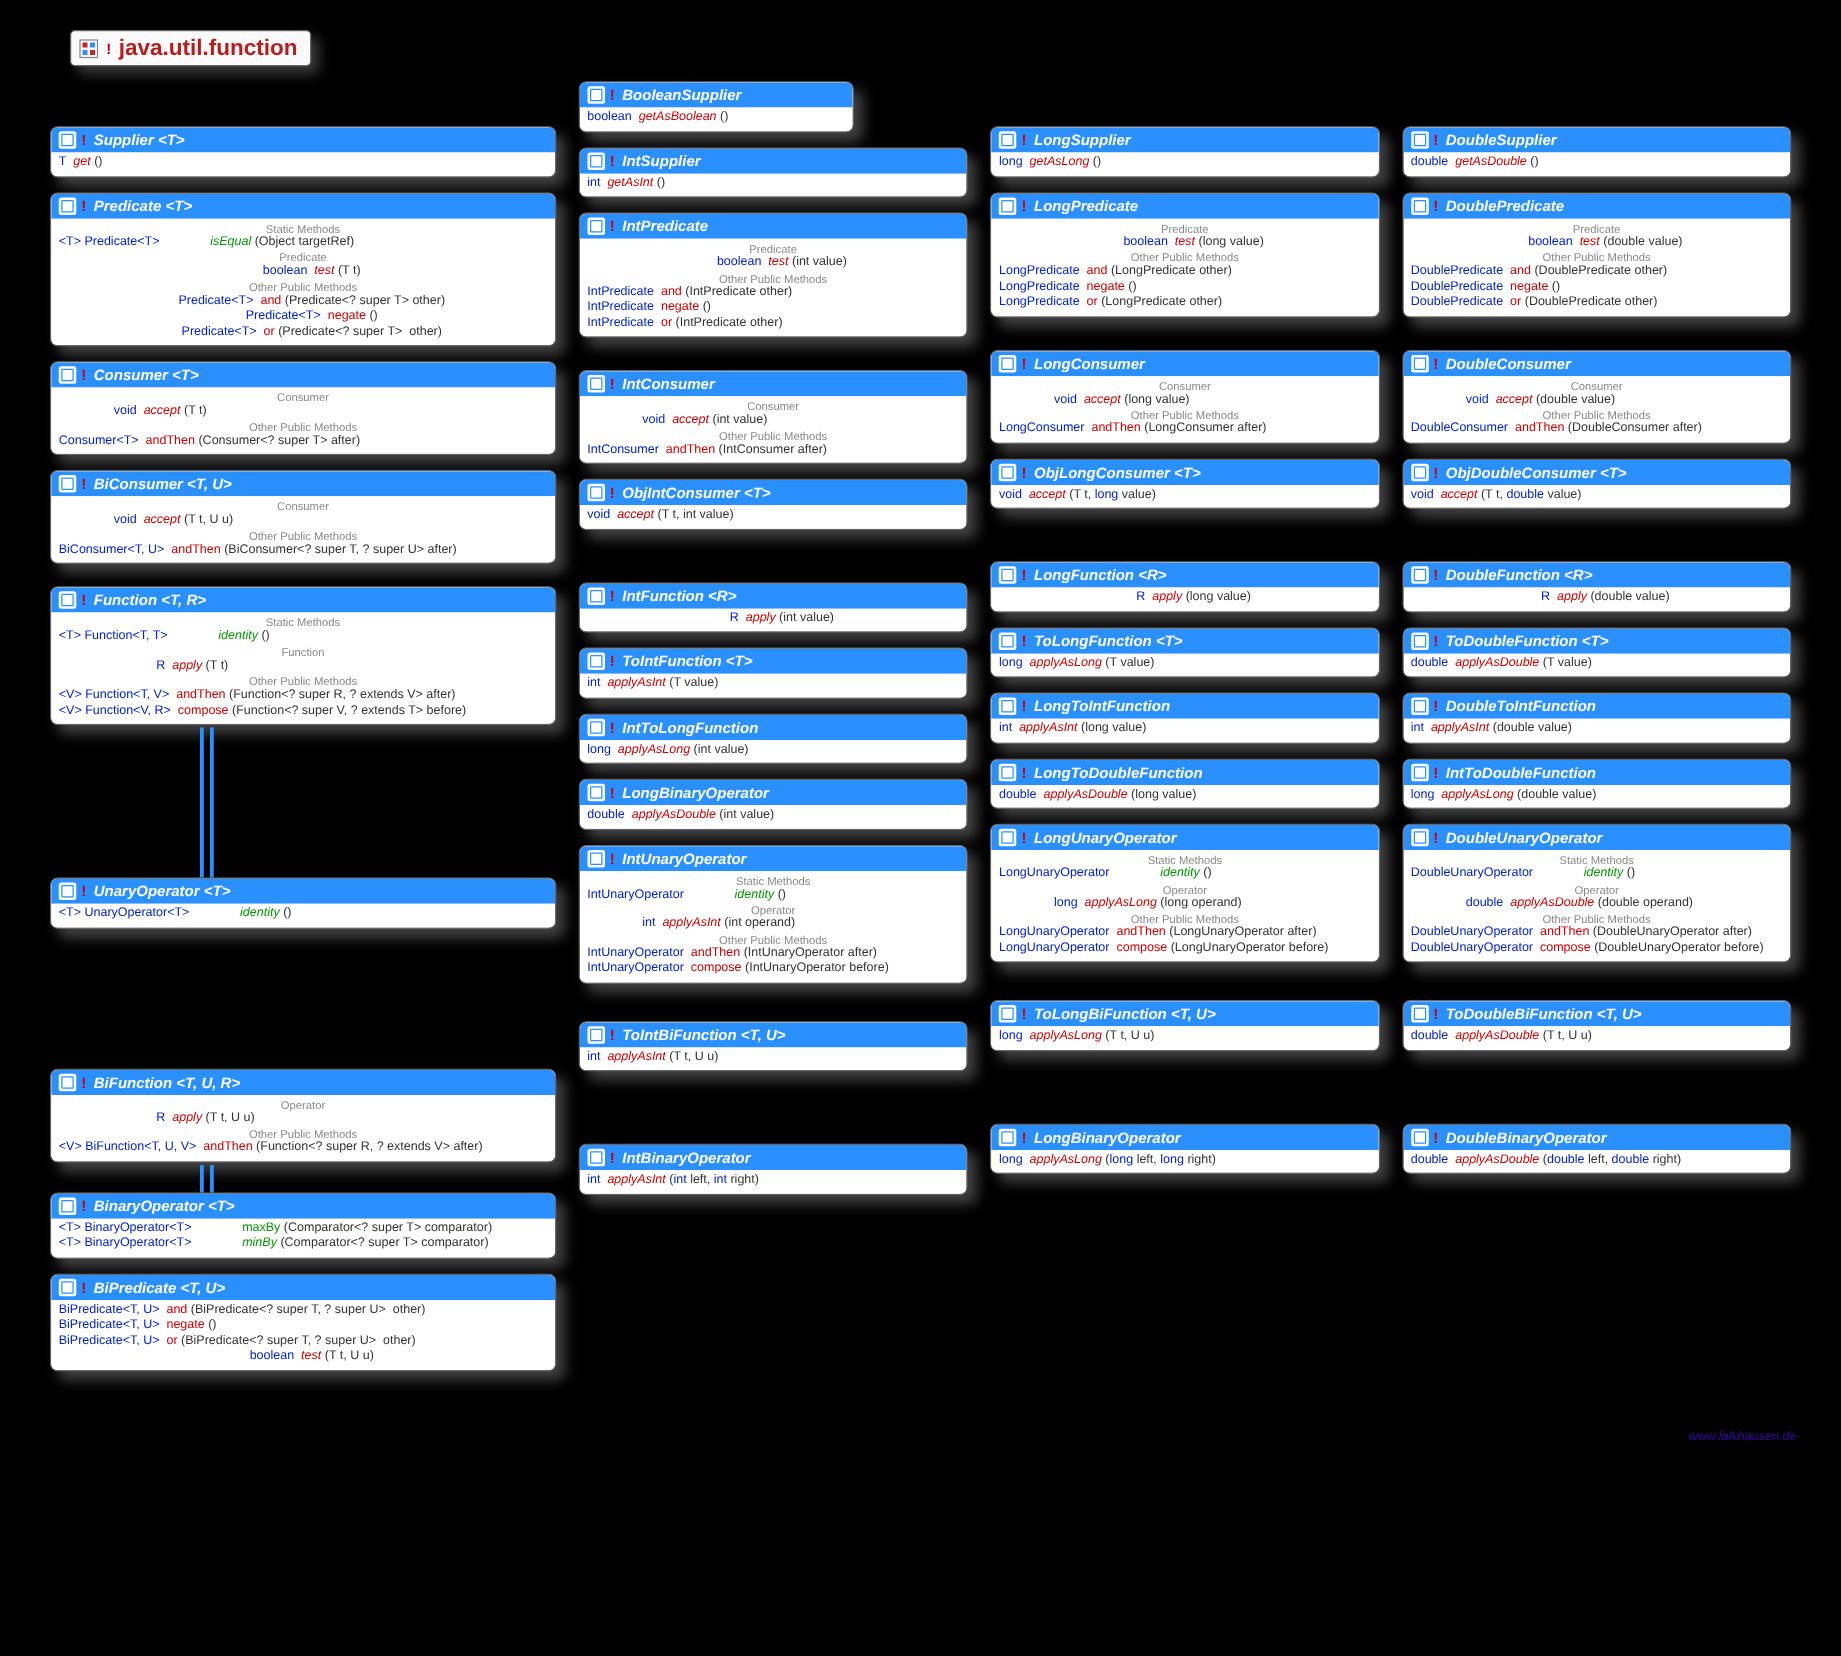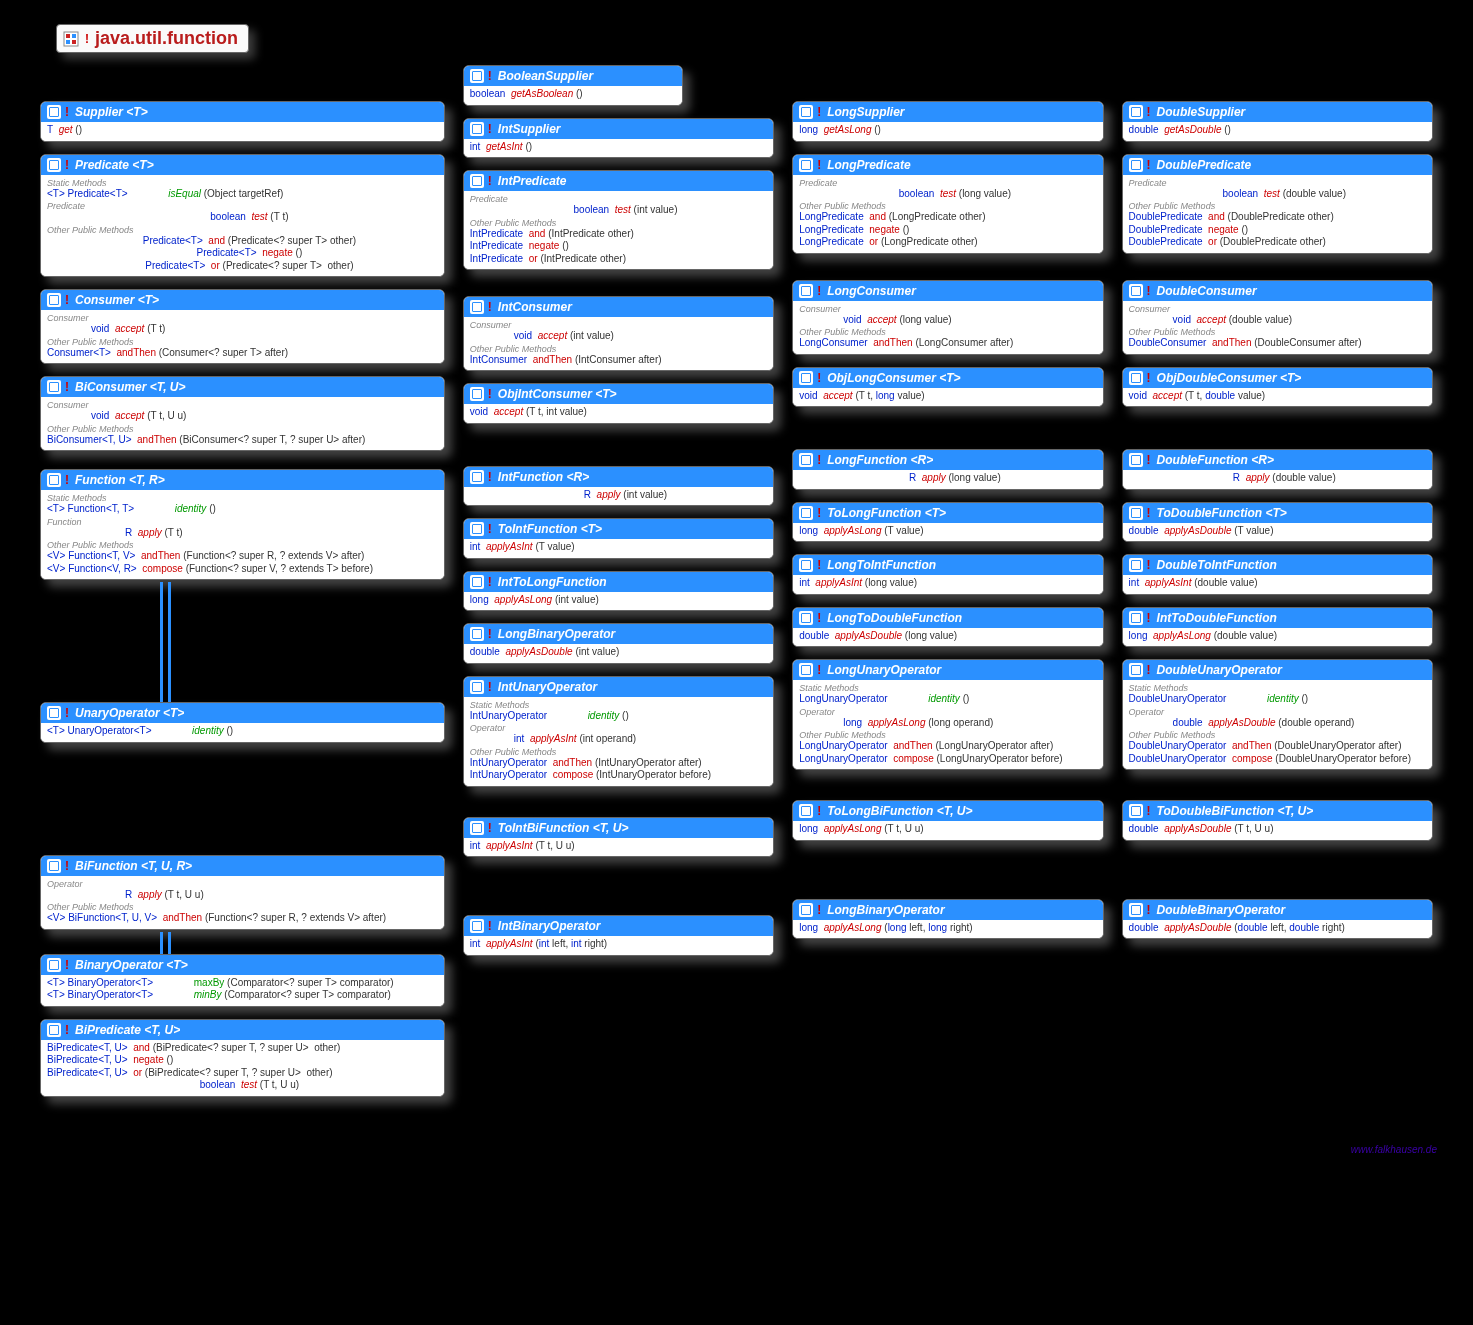--- a/index.html
+++ b/index.html
@@ -80,23 +80,23 @@
     font-weight: 700;
     font-style: italic;
     font-size: 12px;
   }
   .box-body {
     background: #fff;
     padding: 2px 6px 4px 6px;
   }
   .section-label {
     color: #888;
-    font-style: italic;
     font-size: 9px;
     margin-top: 1px;
+    text-align: center;
   }
   .mline {
     white-space: normal;
     line-height: 1.25;
   }
   .indent1 { padding-left: 14px; text-align: center; }
   .indent2 { padding-left: 44px; }
   .indent3 { padding-left: 78px; }
   .t-ret    { color: #0022cc; }      
   .t-static { color: #009900; margin-left: 35px; }      

